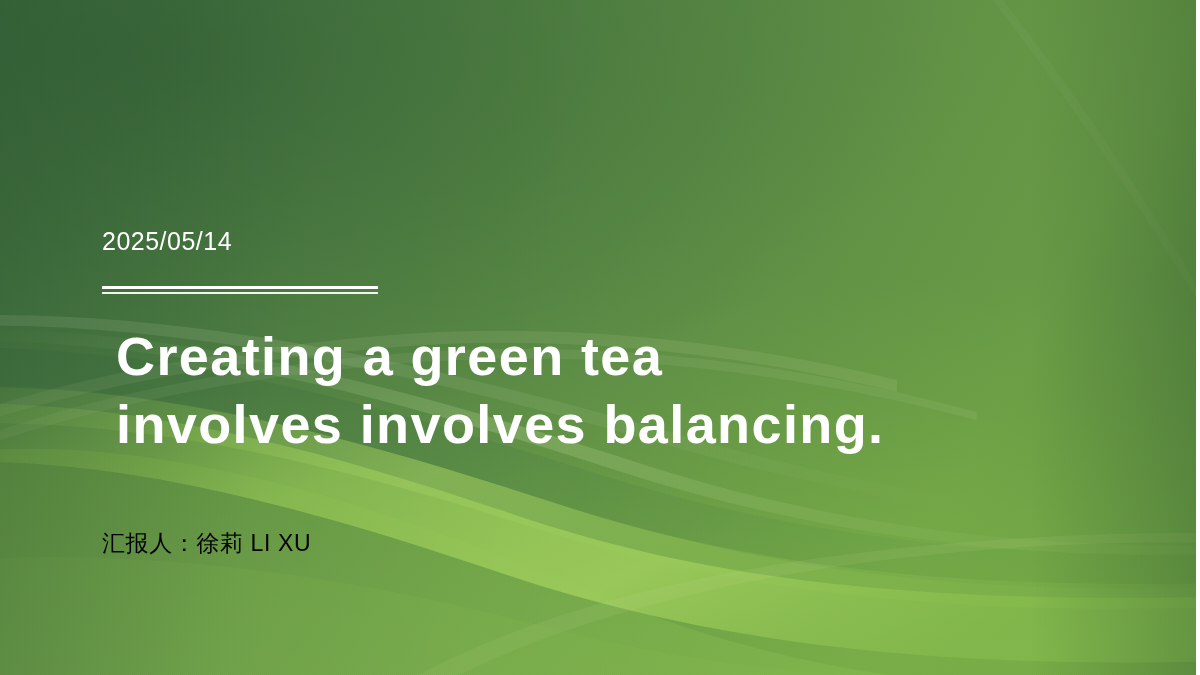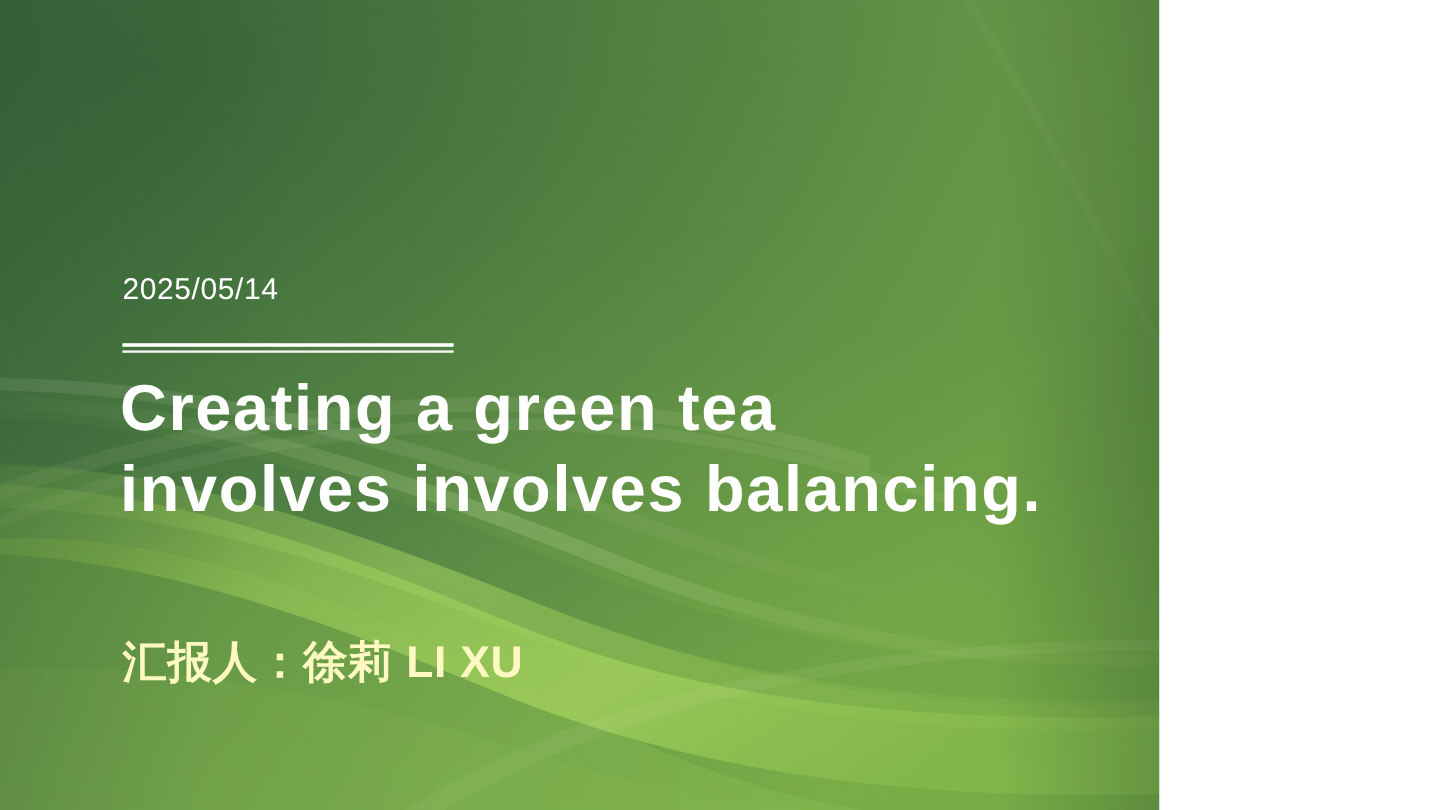--- a/index.html
+++ b/index.html
@@ -6,21 +6,21 @@
     margin: 0;
     padding: 0;
     background: #ffffff;
   }
   body {
     font-family: "Liberation Sans", "DejaVu Sans", sans-serif;
   }
 
   .slide {
     position: relative;
-    width: 966px;
+    width: 1196px;
     height: 675px;
     overflow: hidden;
     background: #5b8c46;
   }
 
   
   .bg-base {
     position: absolute;
     inset: 0;
     background:
@@ -87,39 +87,39 @@
     height: 2px;
     background: #f2f6ee;
     width: 100%;
   }
 
   .headline {
     position: absolute;
     top: 306px;
     left: -2px;
     width: 990px;
-    margin: 0;
+    margin: 16px;
     font-size: 54px;
     font-weight: 700;
     color: #ffffff;
     line-height: 68px;
     letter-spacing: 1.4px;
     white-space: nowrap;
   }
   .headline .hl-line {
     display: block;
   }
 
   .byline {
     position: absolute;
     top: 530px;
     left: 0;
-    font-size: 37px;
-    font-weight: 700;
-    color: #fef9c3;
+    font-size: 23px;
+    font-weight: 400;
+    color: #000000;
     line-height: 1.2;
     letter-spacing: 0.6px;
     white-space: nowrap;
   }
 </style>
 </head>
 <body>
 
 <div class="slide">
 

